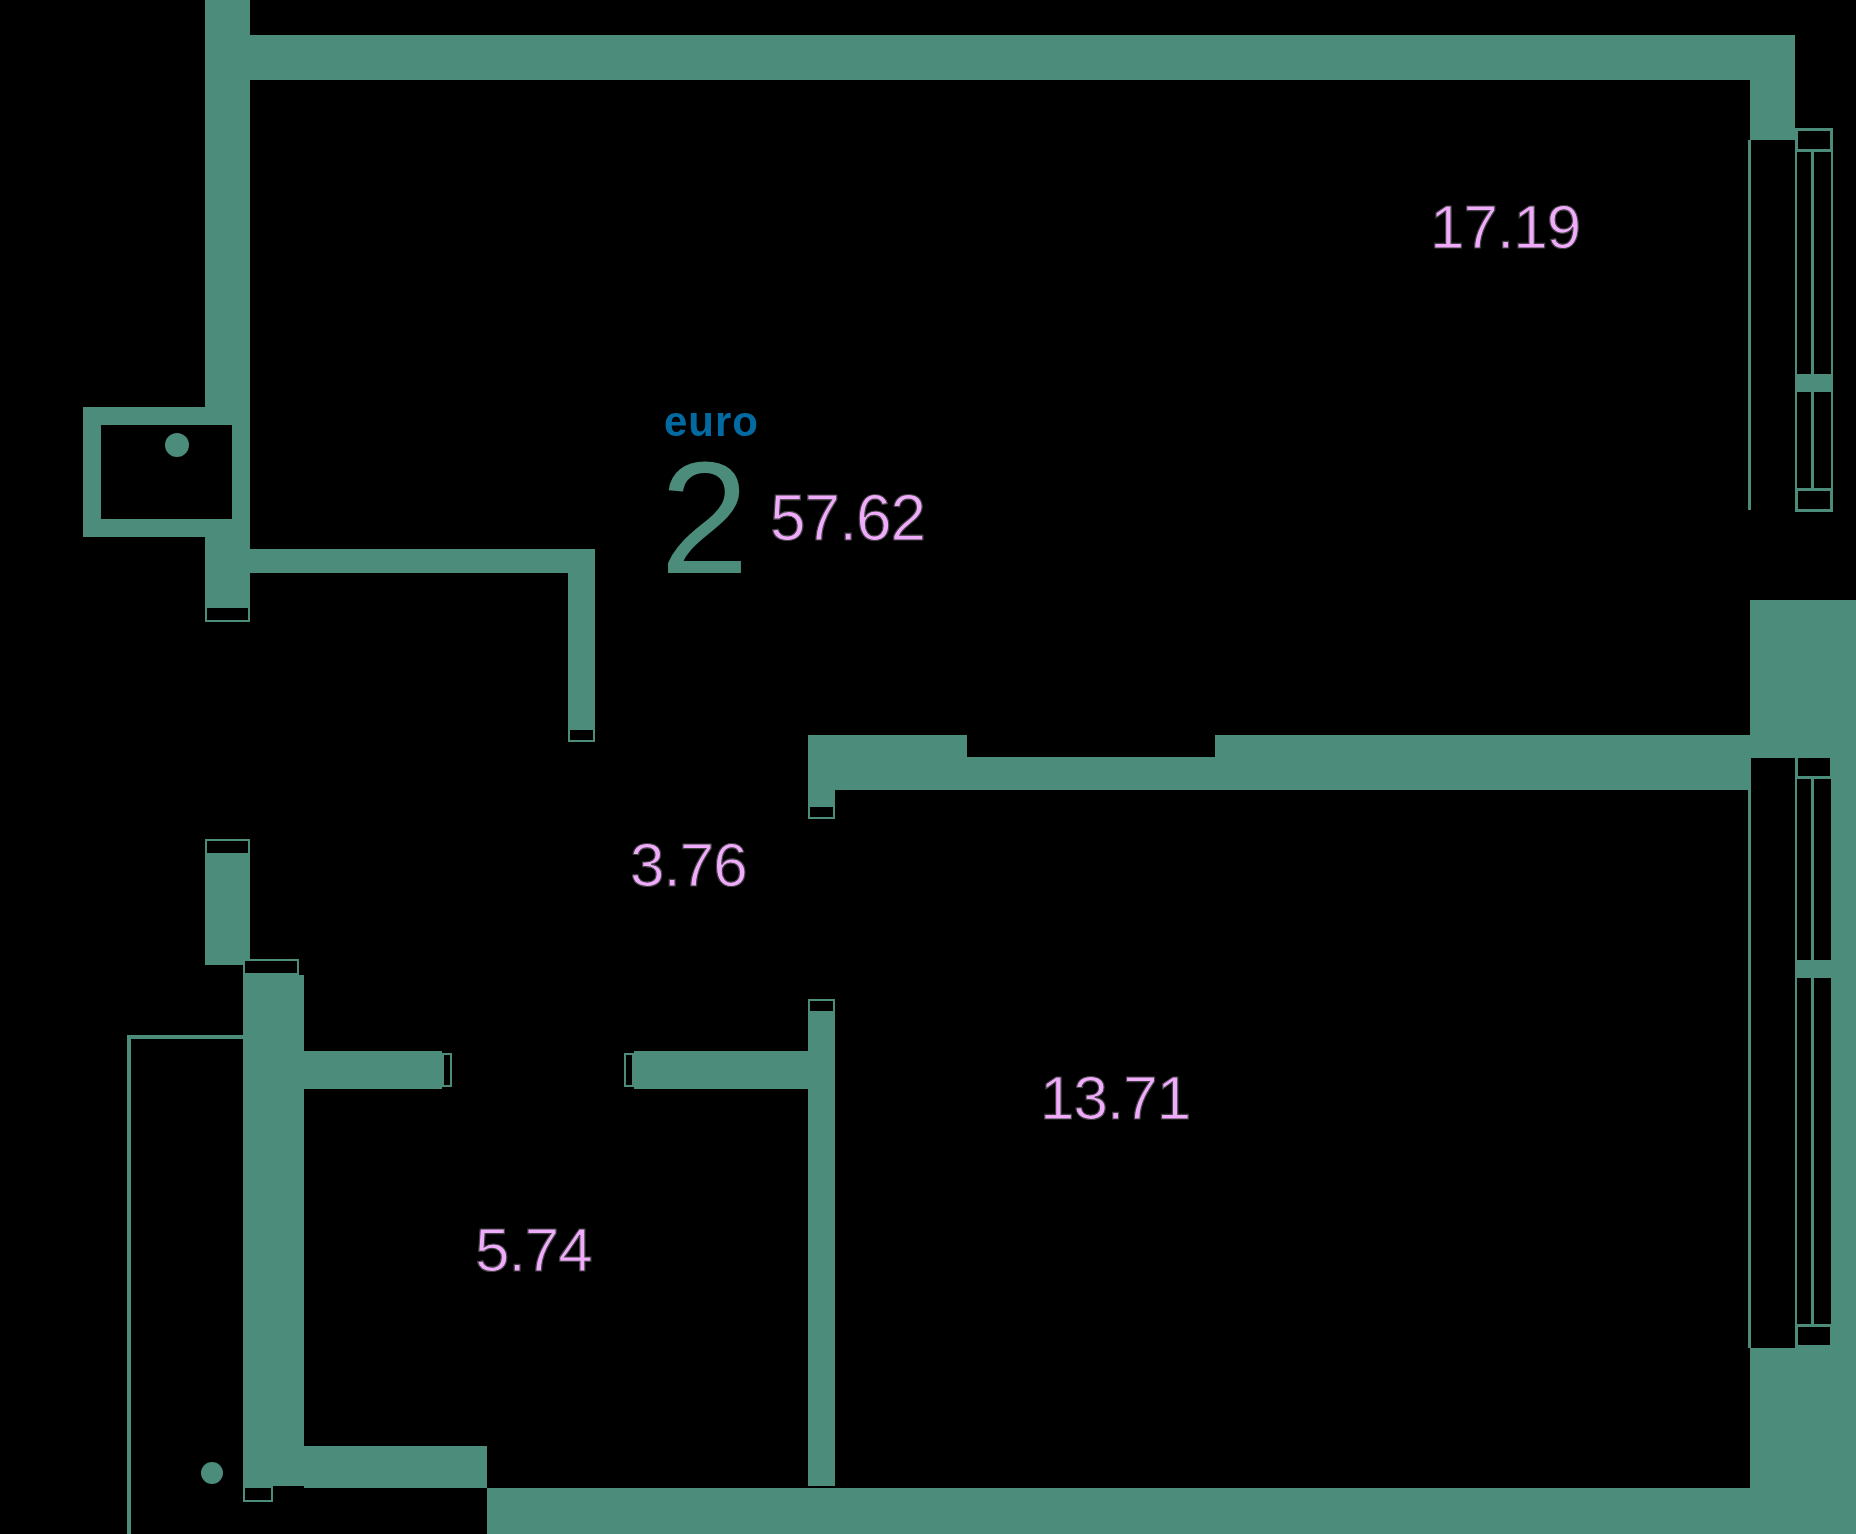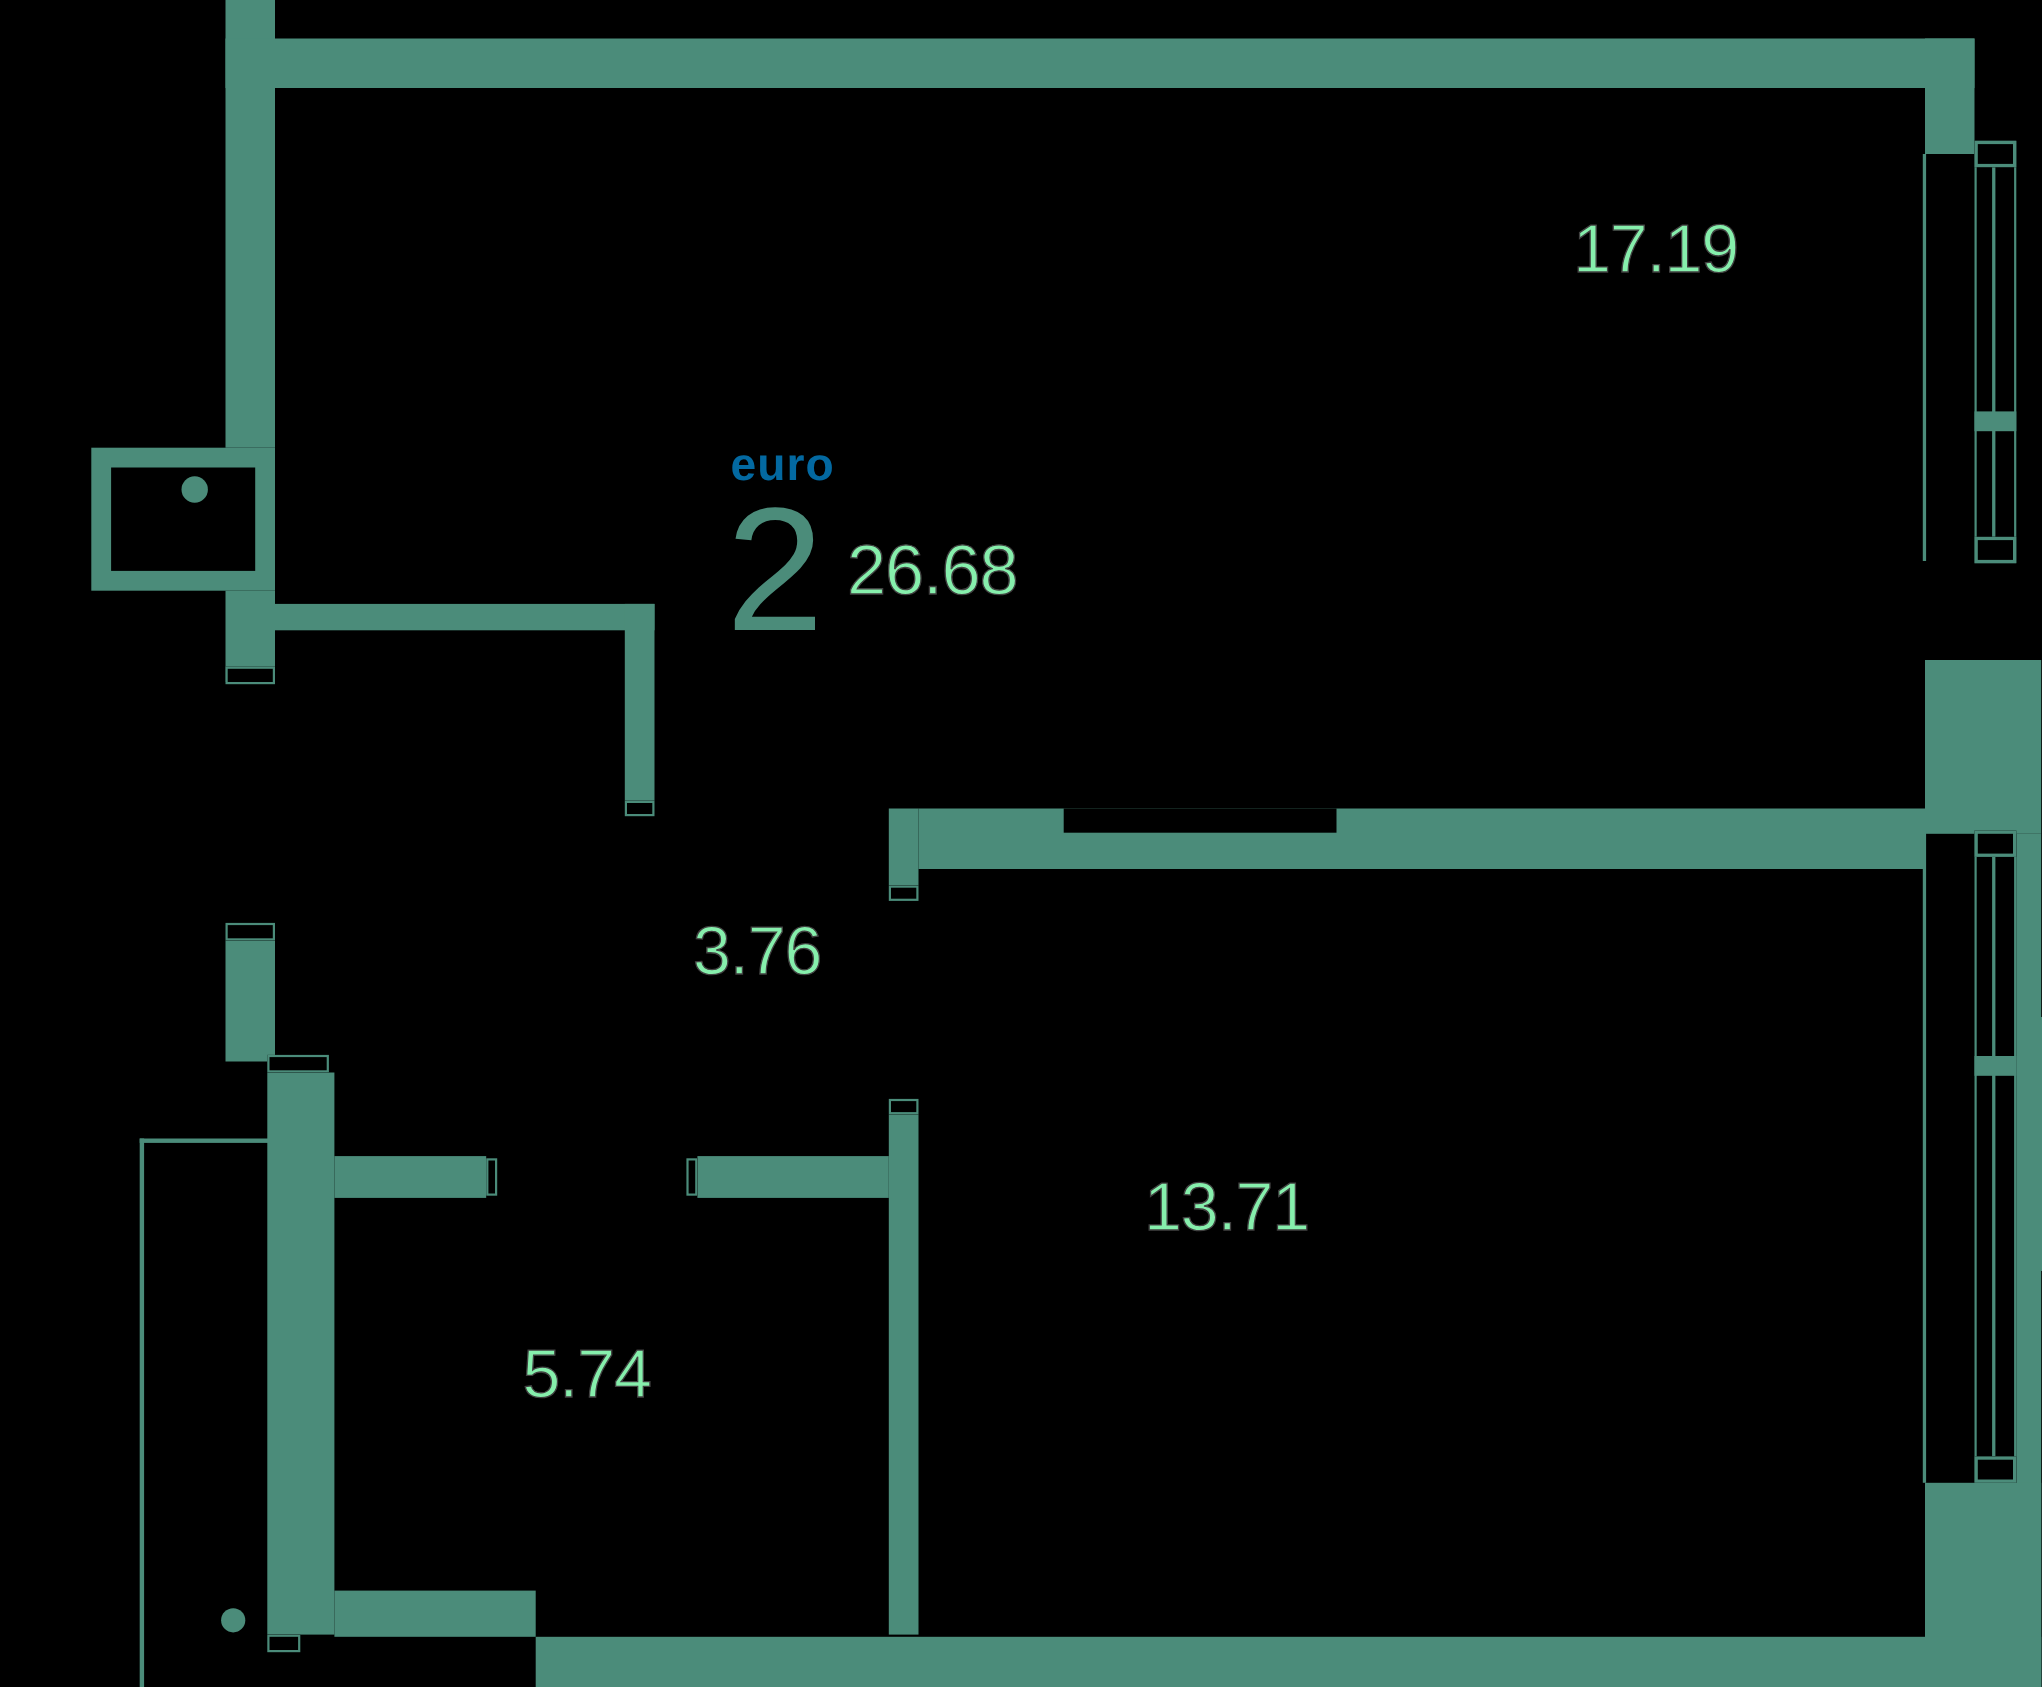--- a/index.html
+++ b/index.html
@@ -21,21 +21,21 @@
   .windiv{position:absolute;background:#4B8C7A;}
   .euro-label{
     position:absolute;color:#0369a1;
     font-size:42px;font-weight:bold;letter-spacing:1px;
   }
   .rooms-num{
     position:absolute;color:#4B8C7A;
     font-size:160px;font-weight:normal;line-height:1;
   }
   .area-num{
-    position:absolute;color:#86efac;
+    position:absolute;color:#f0abfc;
     font-size:62px;font-weight:normal;line-height:1;letter-spacing:-1px;
     -webkit-text-stroke:1.2px #414141;
   }
   .total-area{font-size:64px;}
 </style>
 </head>
 <body>
 
 <div class="plan">
 
@@ -85,20 +85,20 @@
 
   <div class="thinline" style="left:1748px;top:755px;width:3px;height:593px;"></div>
   <div class="winframe" style="left:1795px;top:755px;width:38px;height:593px;"></div>
   <div class="thinline" style="left:1811px;top:779px;width:3px;height:545px;"></div>
   <div class="wincap" style="left:1795px;top:755px;width:38px;height:24px;"></div>
   <div class="wincap" style="left:1795px;top:1324px;width:38px;height:24px;"></div>
   <div class="windiv" style="left:1795px;top:960px;width:38px;height:18px;"></div>
 
   <div class="euro-label" style="left:664px;top:398px;">euro</div>
   <div class="rooms-num" style="left:660px;top:438px;">2</div>
-  <div class="area-num total-area" style="left:770px;top:486px;">26.68</div>
+  <div class="area-num total-area" style="left:770px;top:486px;">57.62</div>
 
   <div class="area-num" style="left:1430px;top:196px;">17.19</div>
   <div class="area-num" style="left:630px;top:834px;">3.76</div>
   <div class="area-num" style="left:1040px;top:1067px;">13.71</div>
   <div class="area-num" style="left:475px;top:1219px;">5.74</div>
 
 </div>
 
 </body></html>

